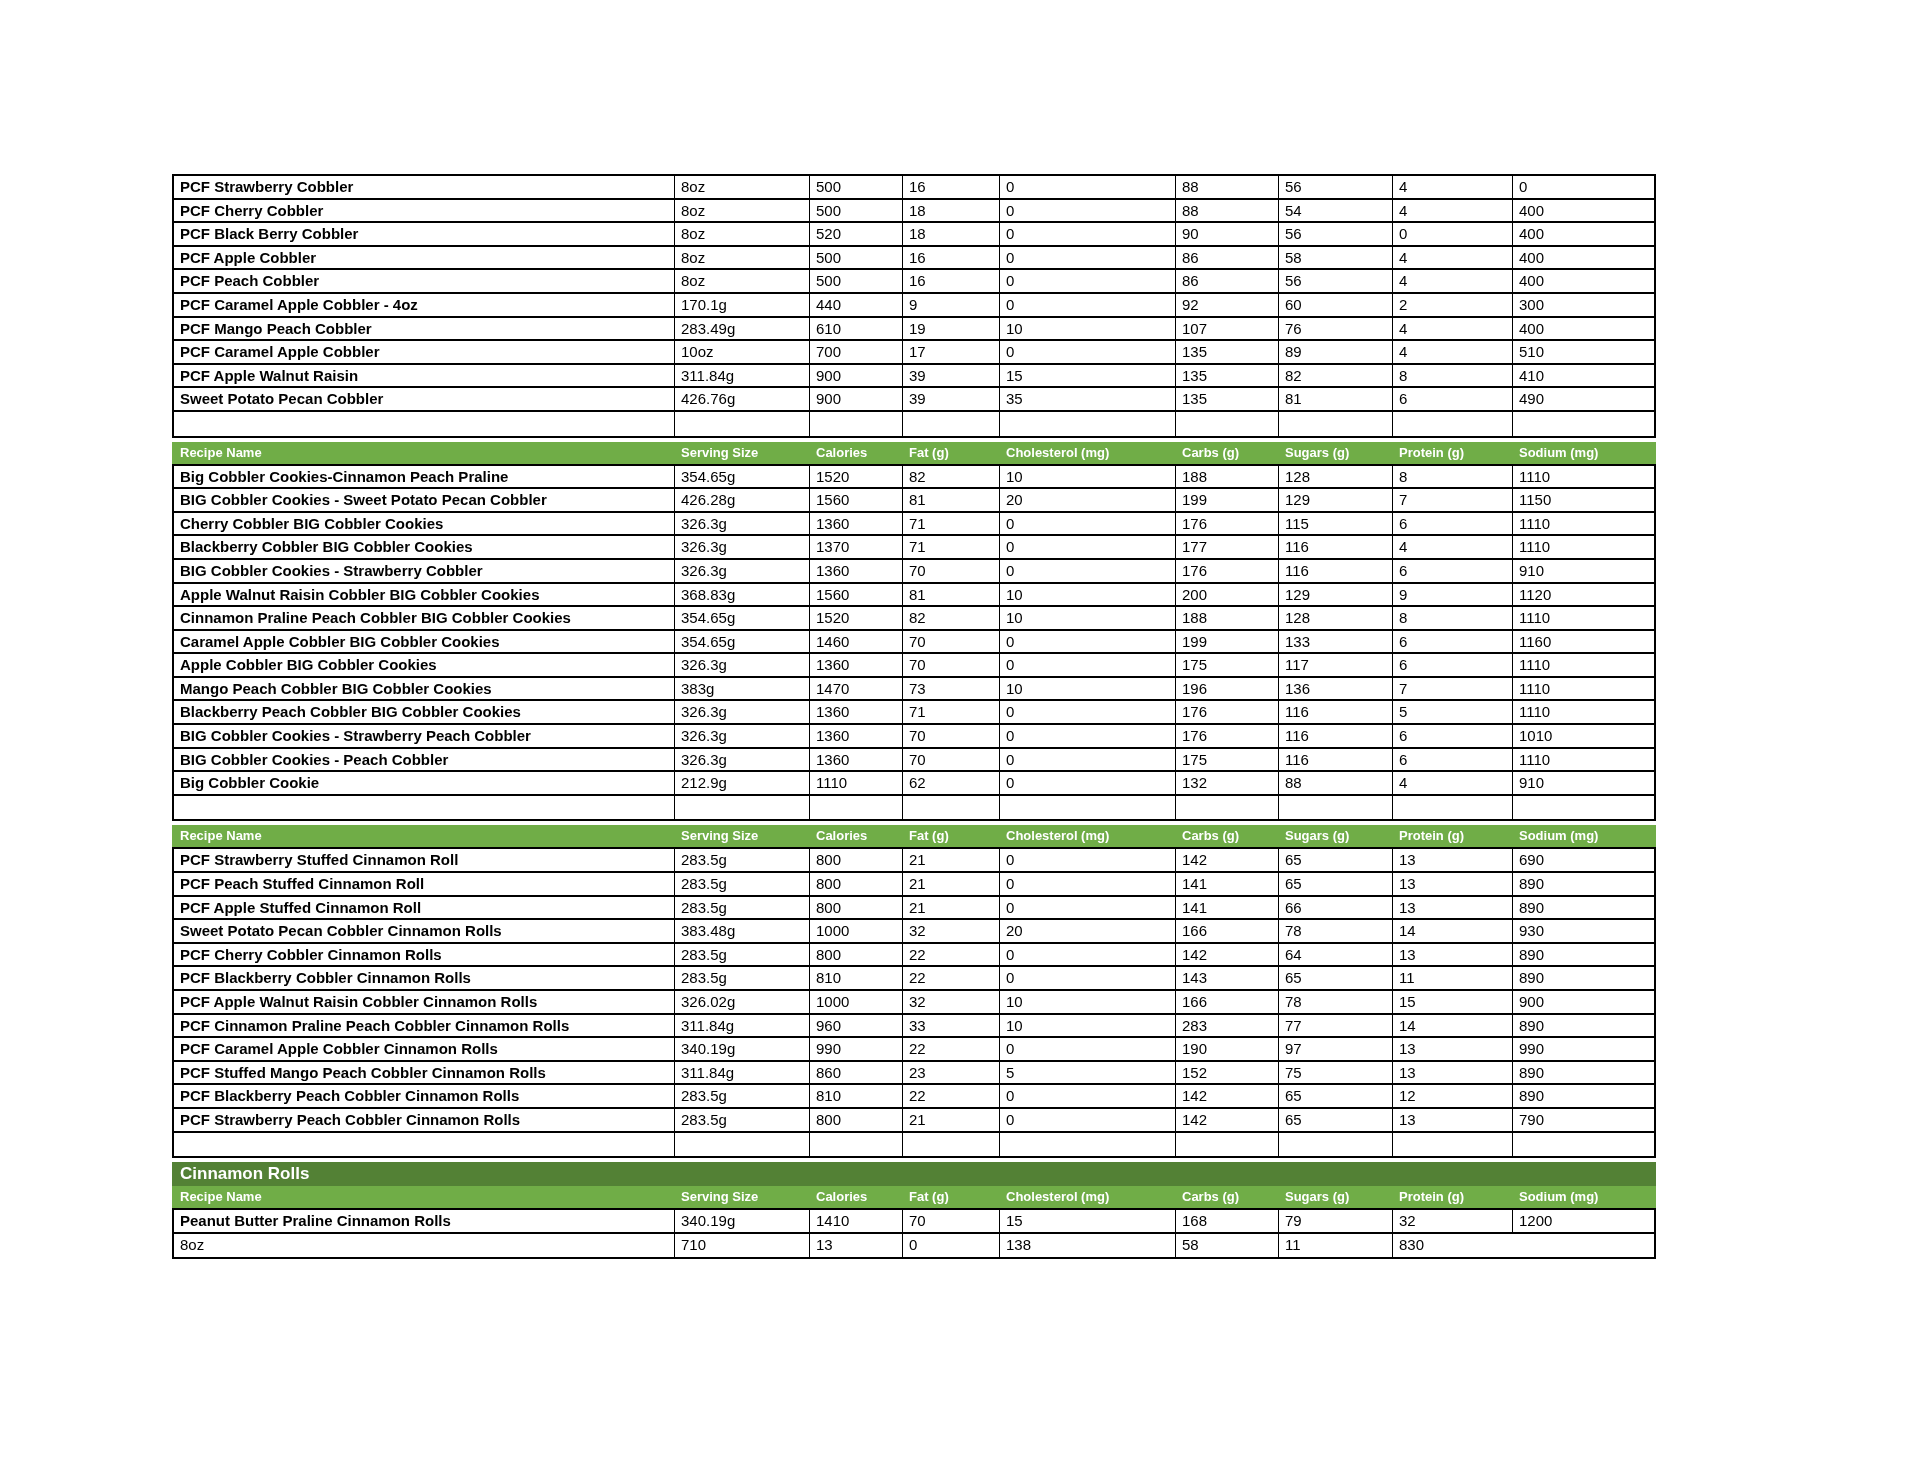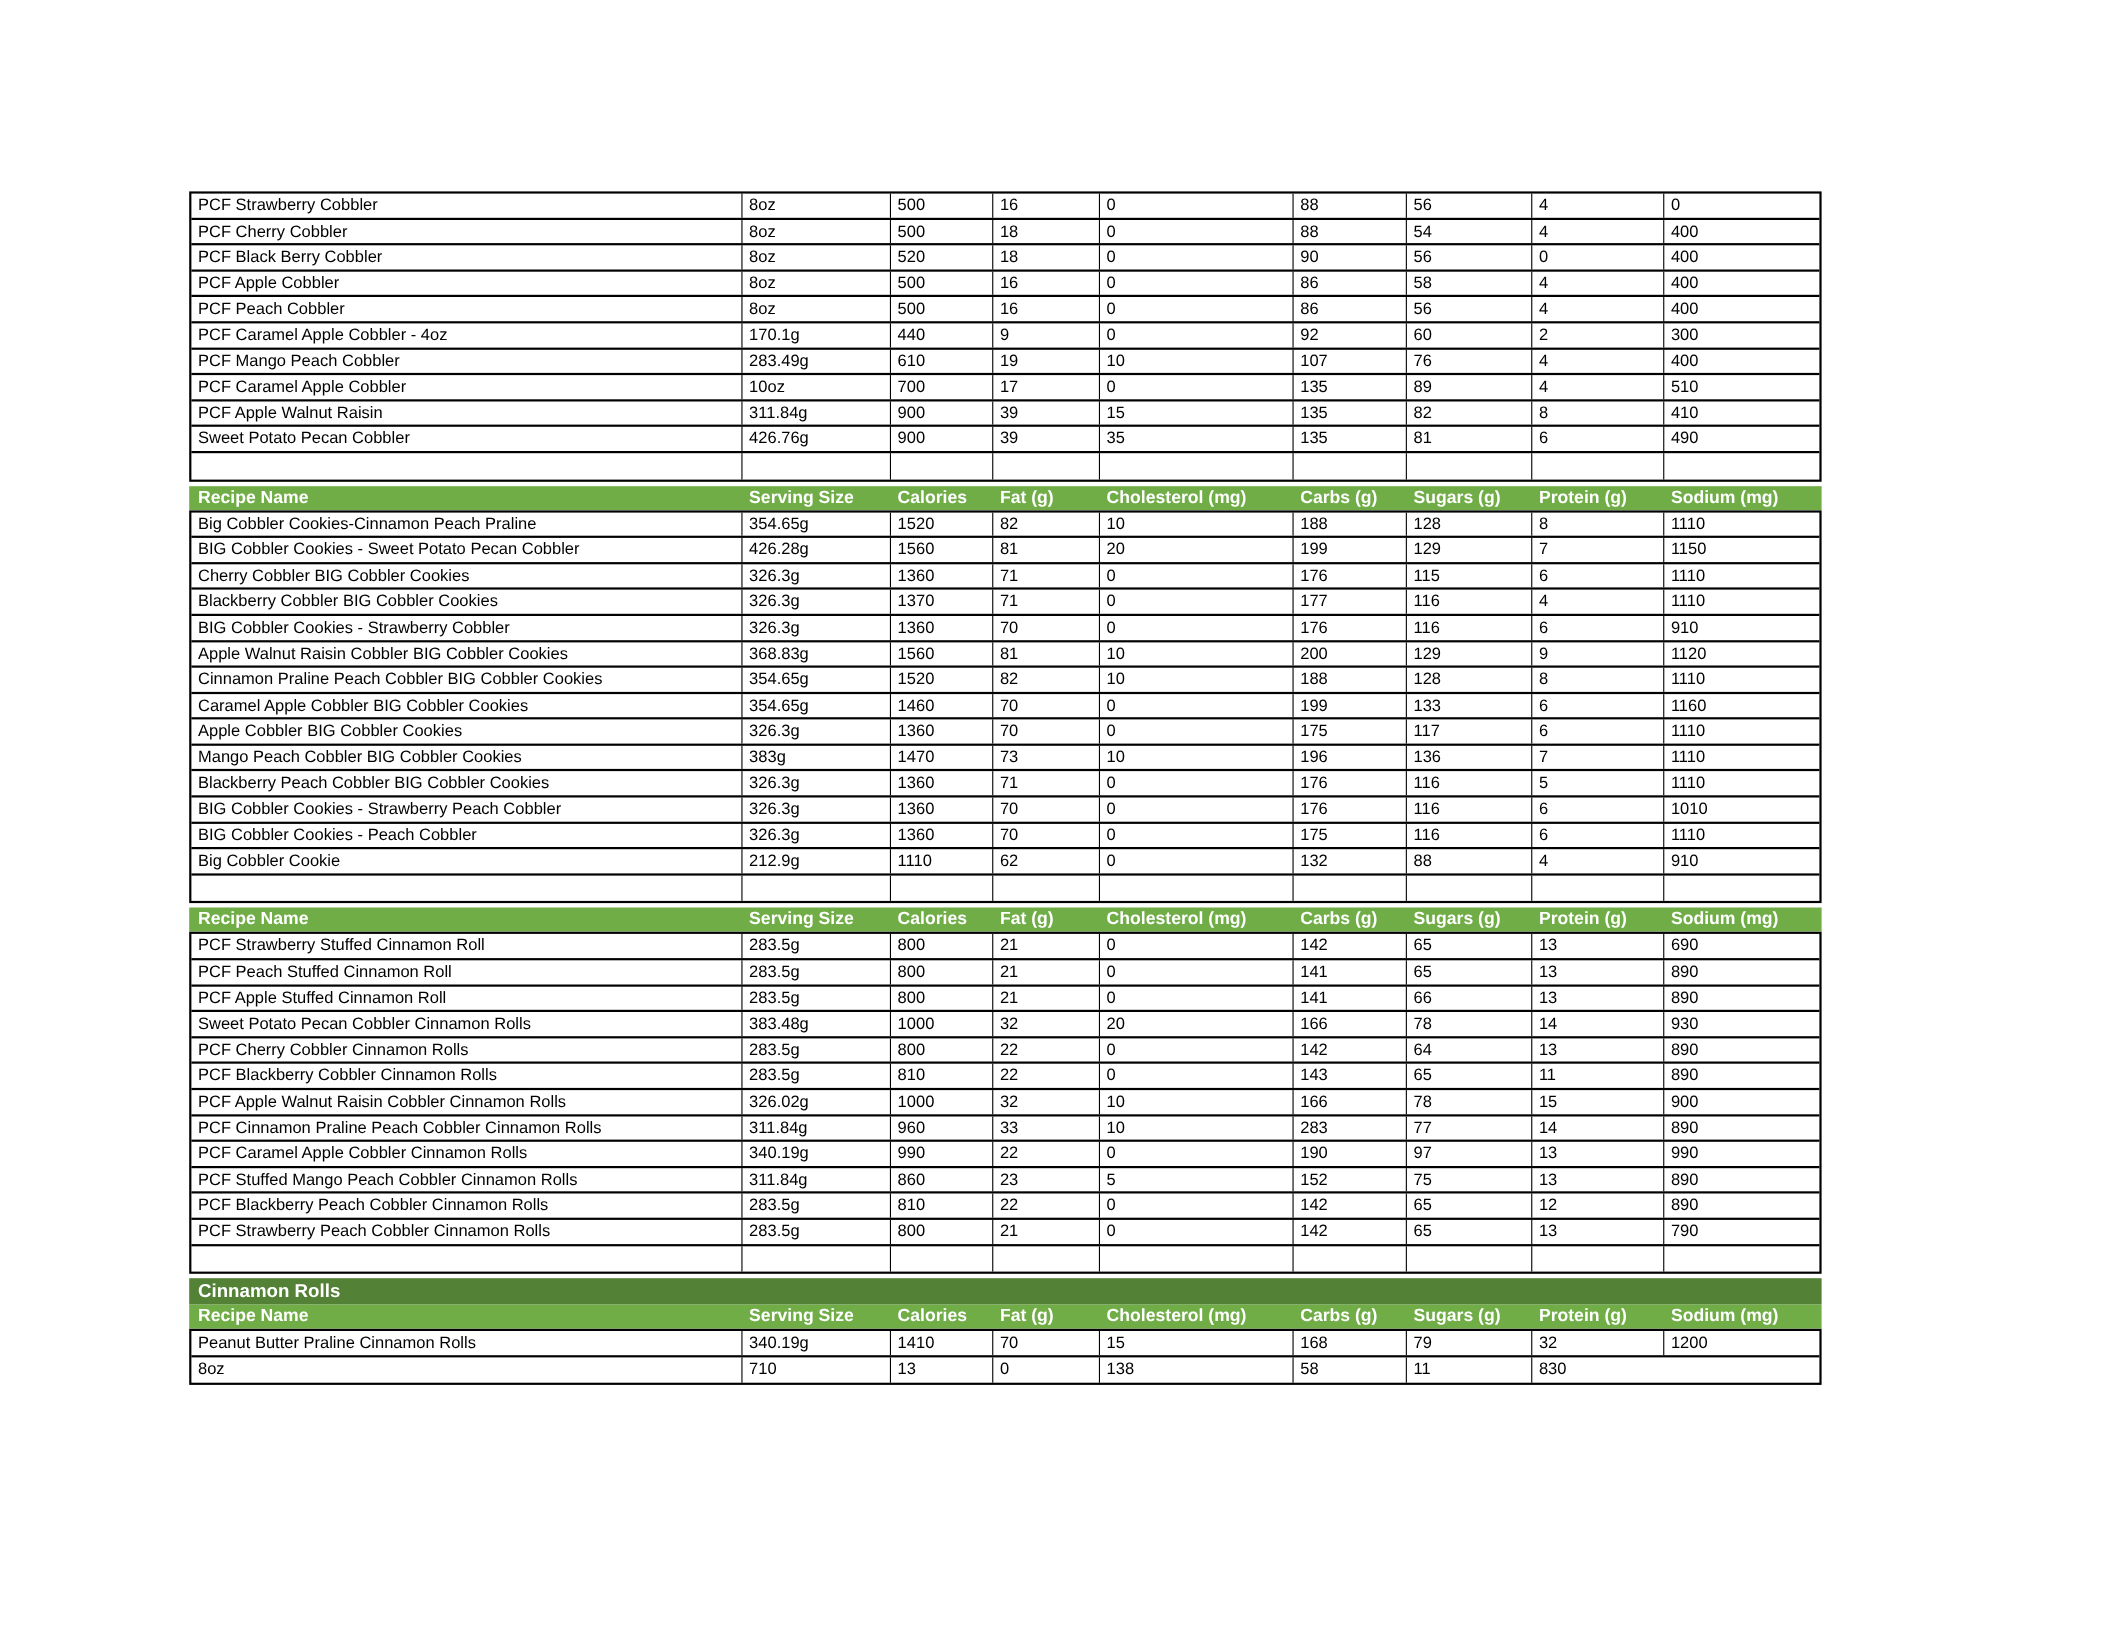--- a/index.html
+++ b/index.html
@@ -29,21 +29,21 @@
   }
 
   .band-light {
     height: 22px;
     background: var(--light-green, #70AD47);
     display: grid;
     grid-template-columns: 501px 135px 93px 97px 176px 103px 114px 120px 141px;
     padding-left: 2px;
     color: #fff;
     font-weight: bold;
-    font-size: 16px;
+    font-size: 13px;
     line-height: 22px;
   }
   .band-light .hcell { padding-left: 6px; white-space: nowrap; overflow: hidden; }
 
   .rows-block { border: 2px solid #000; background: #fff; }
 
   .row {
     display: grid;
     grid-template-columns: 501px 135px 93px 97px 176px 103px 114px 120px 141px;
     height: 23.6px;
@@ -53,21 +53,21 @@
 
   .cell {
     border-right: 1px solid #000;
     font-size: 15px;
     line-height: 21px;
     padding-left: 6px;
     white-space: nowrap;
     overflow: hidden;
   }
   .cell:last-child { border-right: none; }
-  .cell.name { font-weight: normal; }
+  .cell.name { font-weight: bold; }
 </style>
 </head>
 <body style="background: rgb(255, 255, 255);">
 
 <div class="table-wrap">
   <div id="nutrition-table">
   <section class="section">
 
     <div class="rows-block">
           <div class="row">

